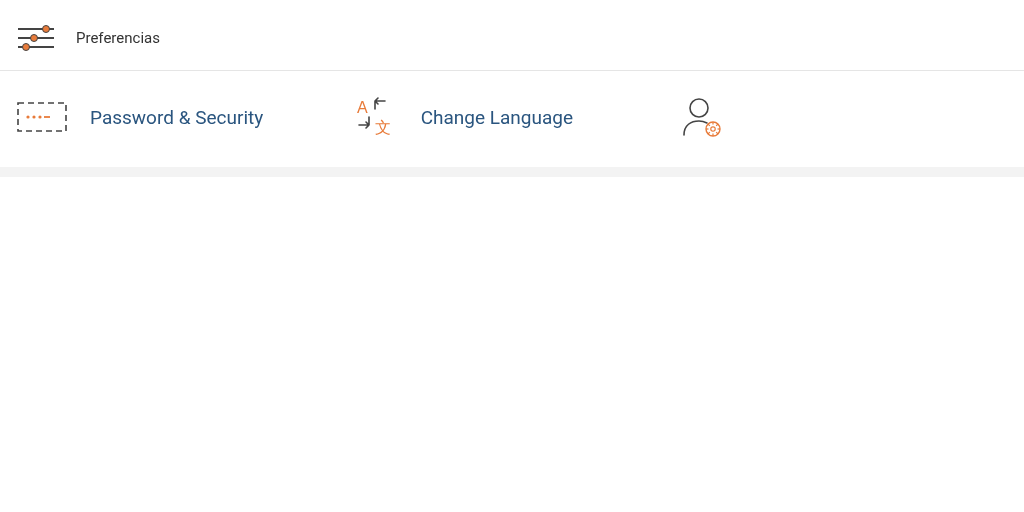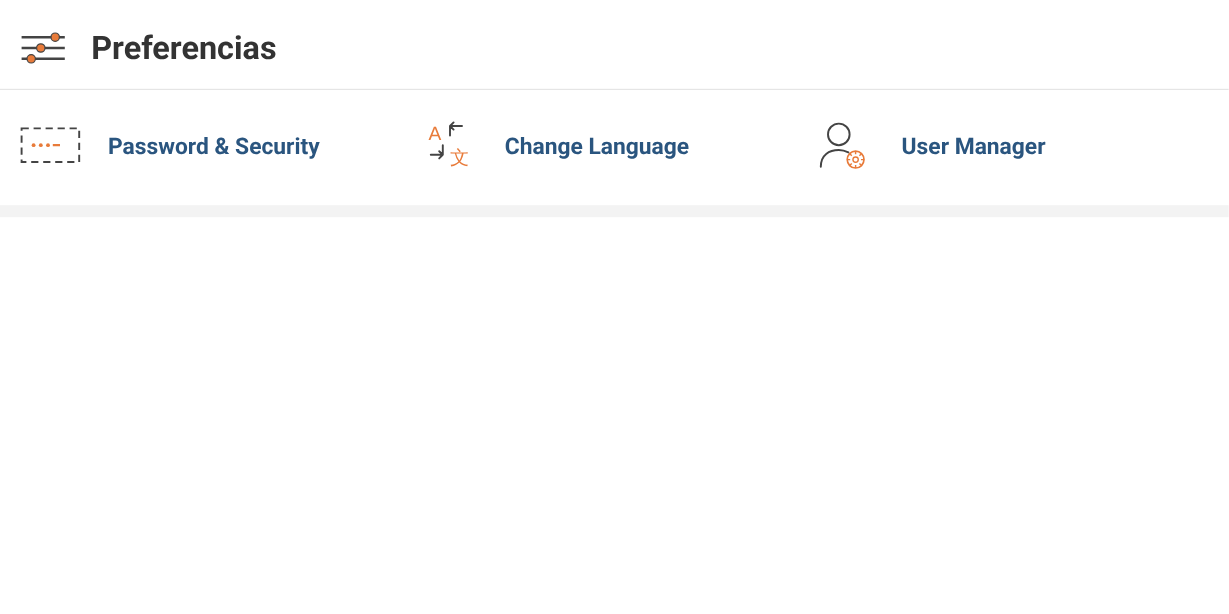--- a/index.html
+++ b/index.html
@@ -11,43 +11,43 @@
     }
     .header {
       display: flex;
       align-items: center;
       padding: 24px 16px 18px 16px;
       border-bottom: 1px solid #e5e5e5;
       gap: 20px;
     }
     .header .icon { width: 40px; height: 28px; }
     .header-title {
-      font-size: 27px;
+      font-size: 15px;
       color: #333;
-      font-weight: 700;
+      font-weight: 400;
     }
     .panel {
       padding: 24px 16px 28px 16px;
       display: grid;
       grid-template-columns: repeat(3, 1fr);
       row-gap: 30px;
       column-gap: 0;
       border-bottom: 10px solid #f3f3f3;
     }
     .item {
       display: flex;
       align-items: center;
       gap: 22px;
       cursor: pointer;
     }
     .item .icon { width: 52px; height: 44px; flex-shrink: 0; }
     .item-label {
       font-size: 19px;
       color: #2a557f;
-      font-weight: 700;
+      font-weight: 400;
     }
     svg { display: block; }
   </style>
 </head>
 <body>
 
 <div class="header">
   <span class="icon">
     <svg viewBox="0 0 40 28" width="40" height="28">
       <line x1="2" y1="5" x2="38" y2="5" stroke="#444" stroke-width="2"></line>
@@ -103,16 +103,15 @@
             <line x1="-7" y1="0" x2="-4.5" y2="0"></line>
             <line x1="7" y1="0" x2="4.5" y2="0"></line>
             <line x1="-5" y1="-5" x2="-3.2" y2="-3.2"></line>
             <line x1="5" y1="5" x2="3.2" y2="3.2"></line>
             <line x1="-5" y1="5" x2="-3.2" y2="3.2"></line>
             <line x1="5" y1="-5" x2="3.2" y2="-3.2"></line>
           </g>
         </g>
       </svg>
     </span>
-    <span class="item-label">User Manager</span>
   </div>
 
 </div>
 
 </body></html>

